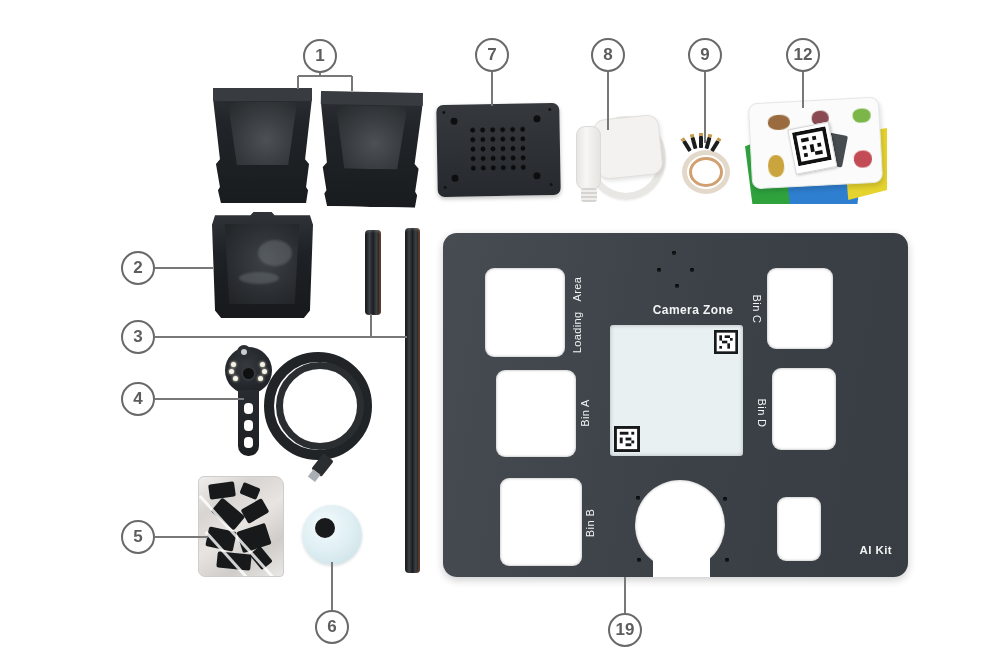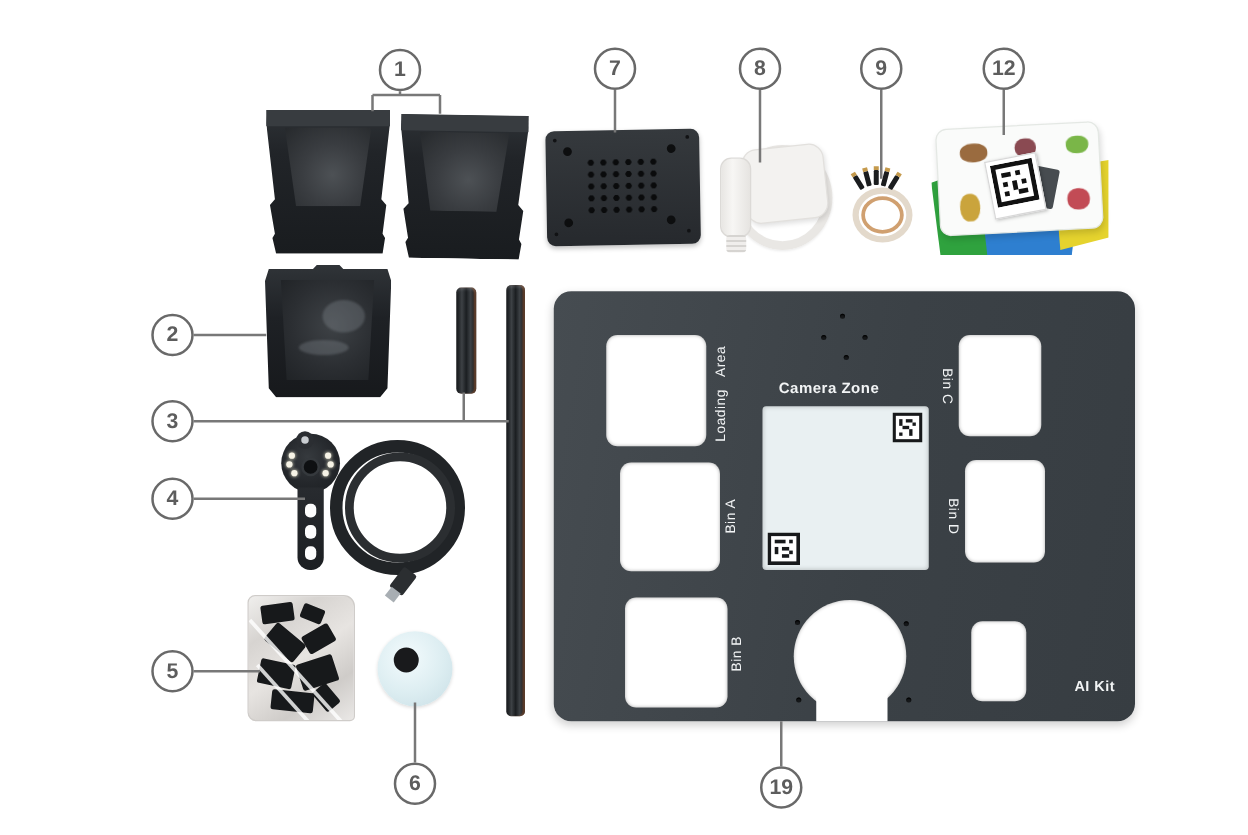--- a/index.html
+++ b/index.html
@@ -286,21 +286,21 @@
     <div class="cutout" style="left:42px;  top:35px;  width:80px; height:89px;"></div>
     <div class="cutout" style="left:53px;  top:137px; width:80px; height:87px;"></div>
     <div class="cutout" style="left:57px;  top:245px; width:82px; height:88px;"></div>
     <div class="cutout" style="left:324px; top:35px;  width:66px; height:81px;"></div>
     <div class="cutout" style="left:329px; top:135px; width:64px; height:82px;"></div>
     <div class="cutout" style="left:334px; top:264px; width:44px; height:64px;"></div>
 
     <div class="keyhole-circle" style="left:192px; top:247px;"></div>
     <div class="keyhole-channel" style="left:210px; top:312px; width:57px; height:32px;"></div>
 
-    <div class="pl-label" style="left:180px; top:70px; width:140px; font-size:12px; font-weight:600;">Camera Zone</div>
+    <div class="pl-label" style="left:180px; top:70px; width:140px; text-align:center; font-size:12px; font-weight:600;">Camera Zone</div>
     <div class="camera-zone" style="left:167px; top:92px; width:133px; height:131px;">
       <svg class="apriltag" style="right:5px; top:5px;" width="24" height="24" viewBox="0 0 9 9">
         <rect x="0" y="0" width="9" height="9" fill="#fff"></rect>
         <rect x="0.5" y="0.5" width="8" height="8" fill="none" stroke="#17191b" stroke-width="1"></rect>
         <g fill="#17191b">
           <rect x="2" y="2" width="1" height="2"></rect>
             <rect x="4" y="2" width="2" height="1"></rect>
           <rect x="6" y="3" width="1" height="1"></rect>
             <rect x="3" y="4" width="2" height="1"></rect>
           <rect x="2" y="6" width="1" height="1"></rect>

